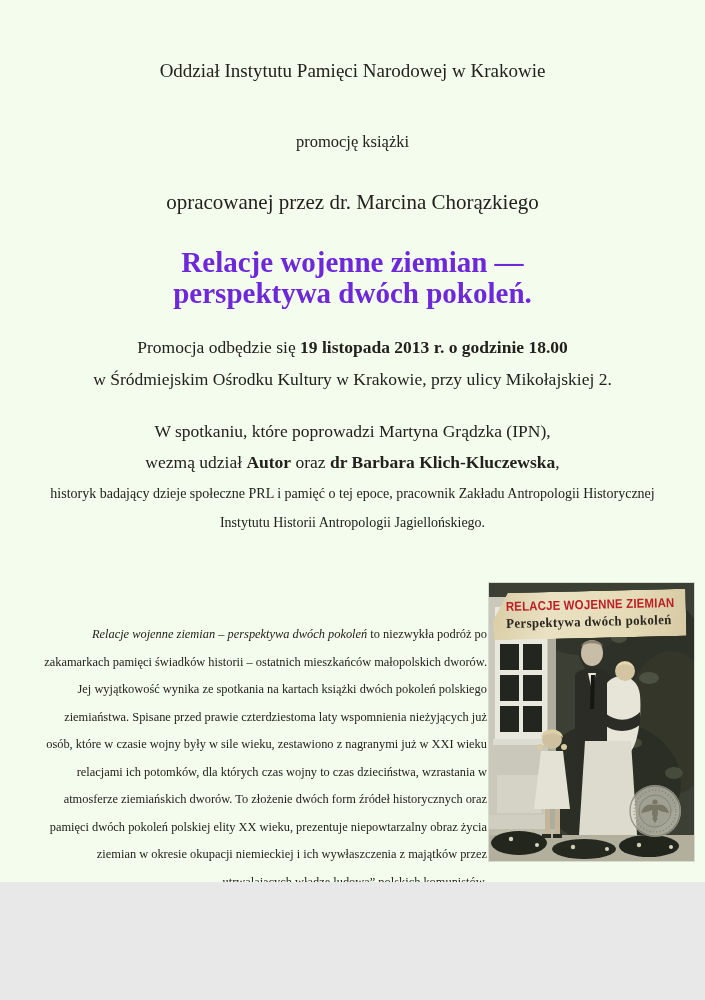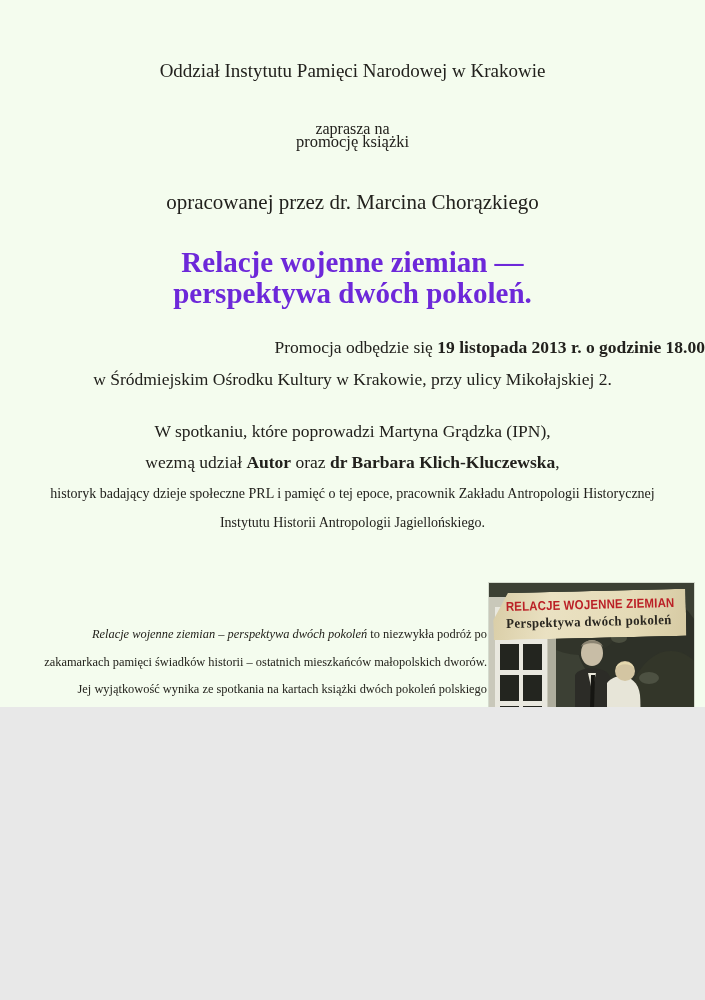--- a/index.html
+++ b/index.html
@@ -1,27 +1,27 @@
 <!DOCTYPE html>
 <html><head>
 <meta charset="utf-8">
 <style>
   html,body{margin:0;padding:0;background:#e8e8e8;}
   .page{
-    position:relative; width:705px; height:707px; margin:0 auto;
+    position:relative; width:705px; height:882px; margin:0 auto;
     background:#f4fcee; overflow:hidden;
     font-family:"Liberation Serif", serif; color:#22211d;
   }
   .cline{position:absolute; left:0; right:0; text-align:center; white-space:nowrap;}
   .org{top:60px; font-size:19px;}
   .invite1{top:120px; font-size:16px;}
   .invite2{top:132px; font-size:16.5px;}
   .editor{top:190px; font-size:21px; font-weight:normal;}
   .booktitle{top:247px; font-size:29px; line-height:31px; font-weight:bold; color:#6d28d9; white-space:normal;}
-  .event1{top:337px; font-size:17.5px;text-align:right;}
+  .event1{top:337px; font-size:17.5px;}
   .event2{top:369px; font-size:17.5px;}
   .part1{top:421px; font-size:17.5px;}
   .part2{top:452px; font-size:17.5px;}
   .part3{top:486px; font-size:14px;}
   .part4{top:515px; font-size:14px;}
   .b{font-weight:bold;}
   .description{
     position:absolute; left:35px; top:621px; width:452px;
     text-align:right; font-size:12.4px; line-height:27.5px; color:#23221c;
   }
@@ -57,21 +57,20 @@
   .footer-text .small{
     font:bold 7.5px "Liberation Sans", sans-serif; letter-spacing:.8px; margin-top:4px;padding-left:25px;
   }
 </style>
 </head>
 <body>
 
 <div class="page">
 
   <div class="cline org">Oddział Instytutu Pamięci Narodowej w Krakowie</div>
-  <div class="cline invite1">zaprasza na</div>
   <div class="cline invite2">promocję książki</div>
   <div class="cline editor">opracowanej przez dr. Marcina Chorązkiego</div>
 
   <div class="cline booktitle">
     <div>Relacje wojenne ziemian —</div>
     <div>perspektywa dwóch pokoleń.</div>
   </div>
 
   <div class="cline event1"><span>Promocja odbędzie się </span><span class="b">19 listopada 2013 r. o godzinie 18.00</span></div>
   <div class="cline event2">w Śródmiejskim Ośrodku Kultury w Krakowie, przy ulicy Mikołajskiej 2.</div>

